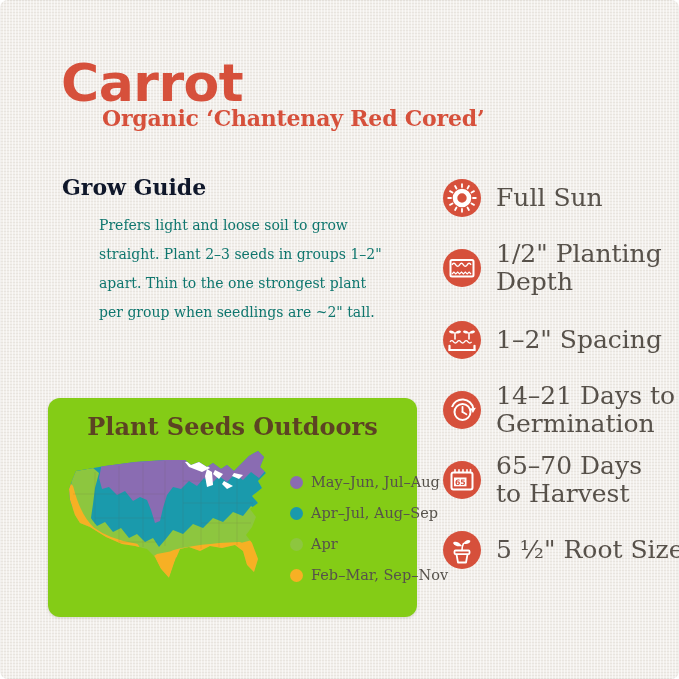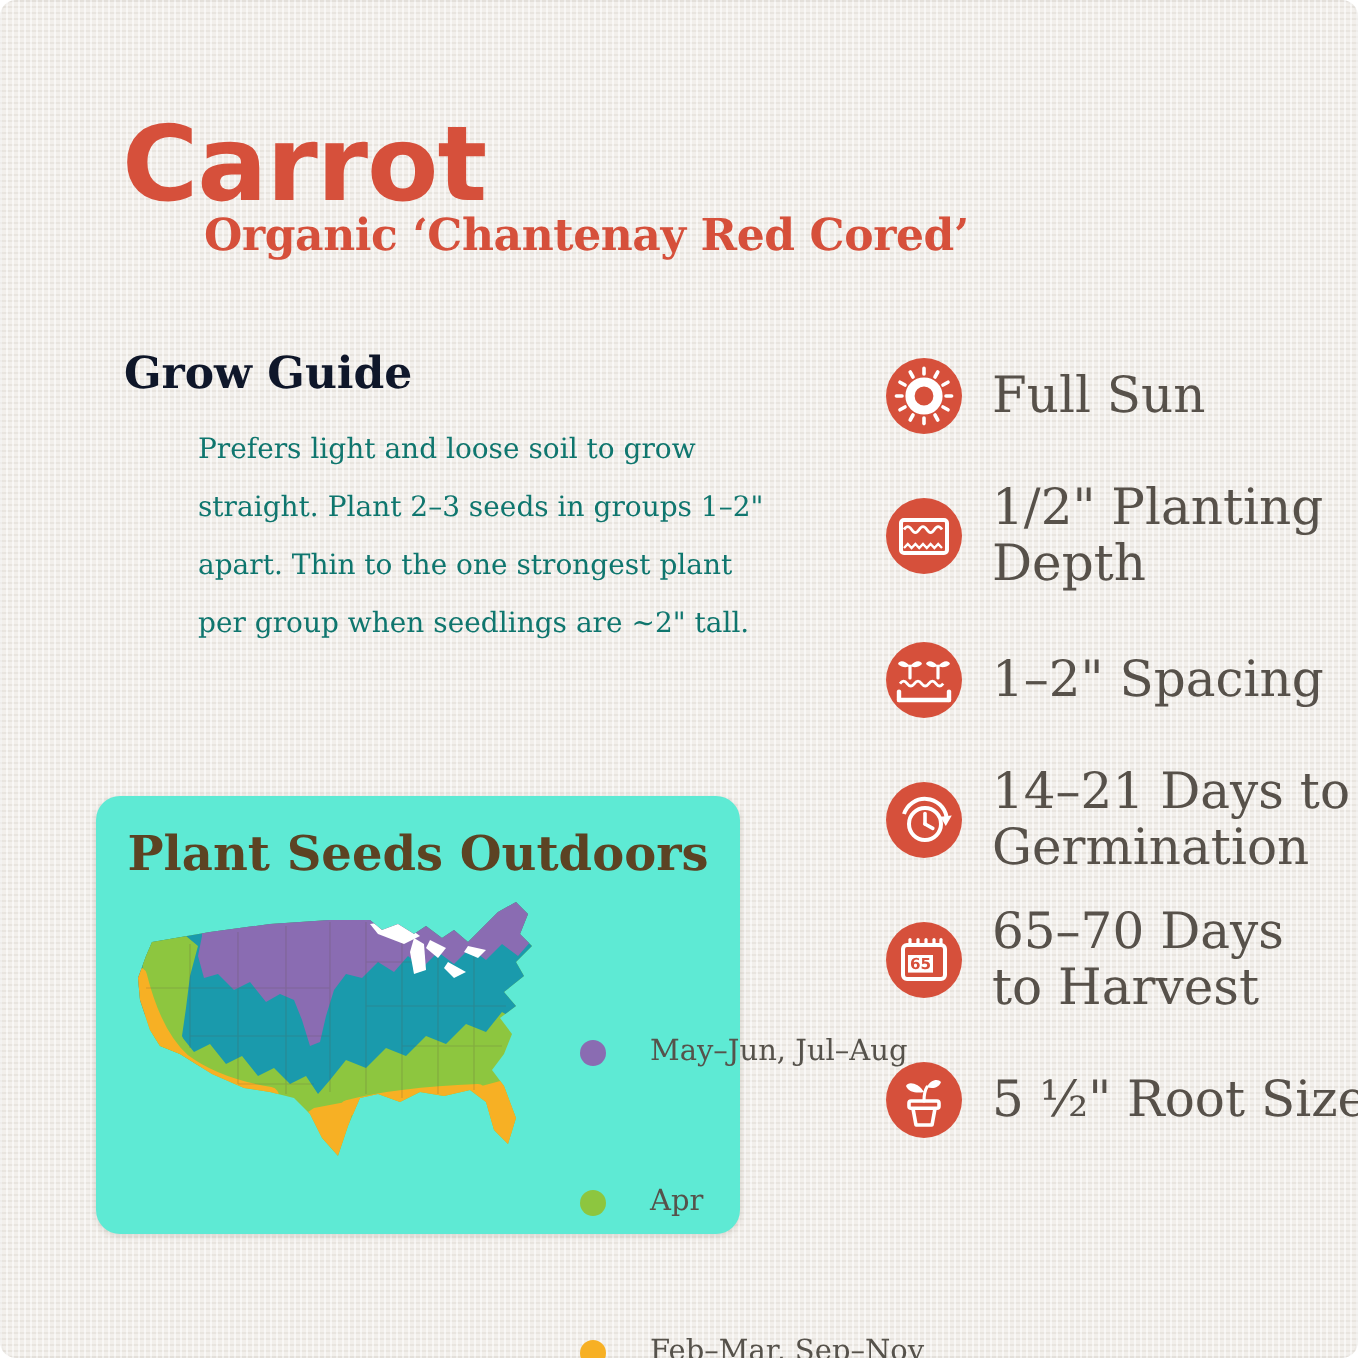--- a/index.html
+++ b/index.html
@@ -36,32 +36,32 @@
     font-size:14px;line-height:29px;color:#0f766e;white-space:nowrap;margin-left:37px;
   }
   
   .spec{
     left:442px;height:40px;display:flex;align-items:center;gap:14px;
   }
   .spec-icon{width:40px;height:40px;flex:0 0 40px;display:block;}
   .spec-label{font-size:25px;line-height:28px;color:#57514a;white-space:nowrap;}
   
   .card{
-    left:48px;top:398px;width:322px;height:219px;background:#5eead4;
+    left:48px;top:398px;width:369px;height:219px;background:#84cc16;
     border-radius:12px;box-shadow:0 1px 3px rgba(110,98,82,0.22);
   }
   .card-title{
     position:absolute;left:0;top:14px;width:100%;text-align:center;
     font-weight:bold;font-size:24px;color:#5c4323;
   }
   .map{position:absolute;left:12px;top:50px;}
   .legend{
     position:absolute;left:242px;top:76px;display:flex;flex-direction:column;gap:15px;
   }
-  .legend-item{display:flex;align-items:center;gap:22px;margin-top:44px;}
+  .legend-item{display:flex;align-items:center;gap:8px;}
   .legend-dot{width:13px;height:13px;border-radius:50%;flex:0 0 13px;}
   .legend-label{font-size:14.5px;color:#56524b;white-space:nowrap;}
 </style>
 </head>
 <body>
 
 <div class="linen"></div>
 
 <div class="abs title">Carrot</div>
 <div class="abs subtitle">Organic ‘Chantenay Red Cored’</div>
@@ -242,20 +242,24 @@
       </g>
     </g>
   </svg>
 
   <div class="legend">
     <div class="legend-item">
       <span class="legend-dot" style="background: rgb(138, 108, 178);"></span>
       <span class="legend-label">May–Jun, Jul–Aug</span>
     </div>
     <div class="legend-item">
+      <span class="legend-dot" style="background: rgb(26, 154, 172);"></span>
+      <span class="legend-label">Apr–Jul, Aug–Sep</span>
+    </div>
+    <div class="legend-item">
       <span class="legend-dot" style="background: rgb(141, 198, 63);"></span>
       <span class="legend-label">Apr</span>
     </div>
     <div class="legend-item">
       <span class="legend-dot" style="background: rgb(247, 176, 36);"></span>
       <span class="legend-label">Feb–Mar, Sep–Nov</span>
     </div>
   </div>
 </div>
 

